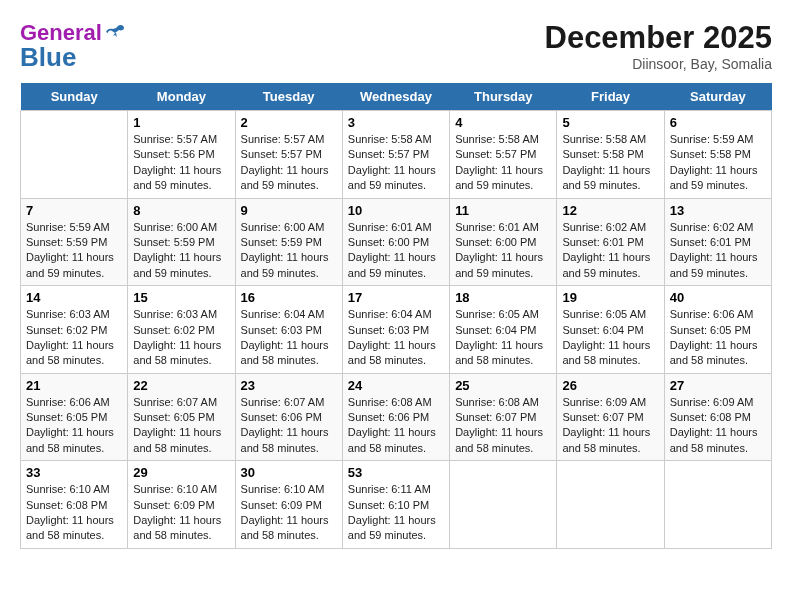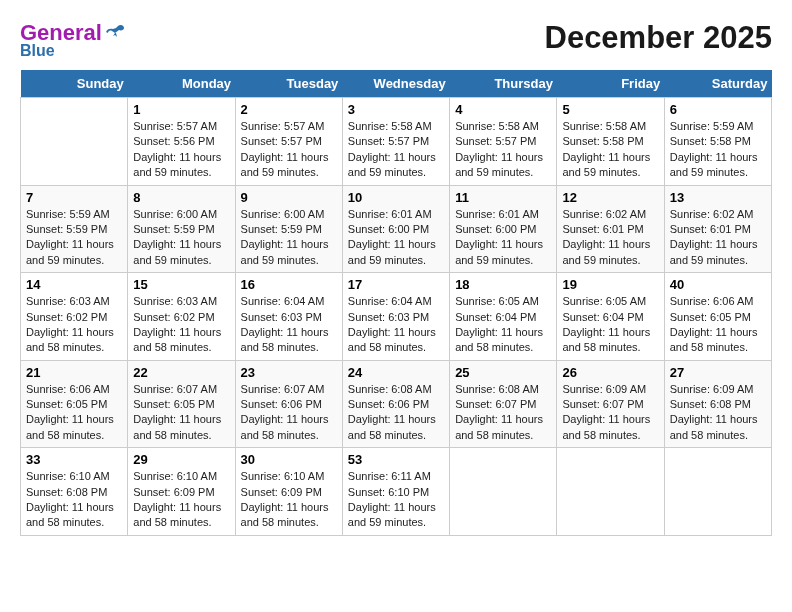--- a/index.html
+++ b/index.html
@@ -35,21 +35,21 @@
     }
     .calendar {
       width: 100%;
       border-collapse: collapse;
       font-size: 11px;
     }
     .calendar th {
       background: #2c6fad;
       color: #fff;
       padding: 6px 4px;
-      text-align: right;
+      text-align: center;
       font-size: 13px;
       font-weight: bold;
     }
     .calendar td {
       border: 1px solid #ccc;
       vertical-align: top;
       padding: 4px 5px;
       width: 107px;
       min-height: 80px;
     }
@@ -77,24 +77,25 @@
 
 <div class="header">
   <div class="logo">
     <div style="display:flex;align-items:center;">
       <span style="font-size:22px;font-weight:bold;color:#a21caf;">General</span>
       <svg width="22" height="22" viewBox="0 0 22 22" style="margin-left:2px;">
         <path d="M14 4 C16 2, 20 3, 20 6 C20 8, 17 9, 15 8 L11 11 L8 9 C6 8, 4 9, 4 11 L2 10 C3 7, 6 6, 9 7 L12 6 Z" fill="#2c6fad"></path>
         <path d="M11 11 L9 14 L11 13 L13 15 L12 11 Z" fill="#2c6fad"></path>
       </svg>
     </div>
-    <span style="font-size:16px;font-weight:bold;color:#2c6fad;margin-top:-4px;">Blue</span>
+    <span style="font-size:26px;font-weight:bold;color:#2c6fad;margin-top:-4px;">Blue</span>
   </div>
   <div class="title-block">
     <div class="month-title">December 2025</div>
+    <div class="location">Diinsoor, Bay, Somalia</div>
   </div>
 </div>
 
 <table class="calendar">
   <thead>
     <tr>
     <th>Sunday</th>
         <th>Monday</th>
         <th>Tuesday</th>
         <th>Wednesday</th>

